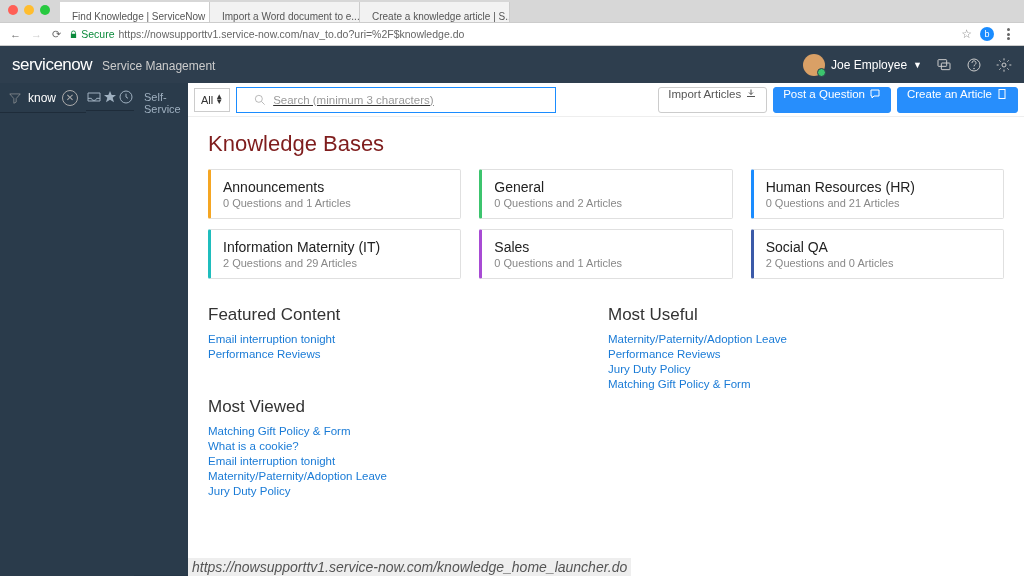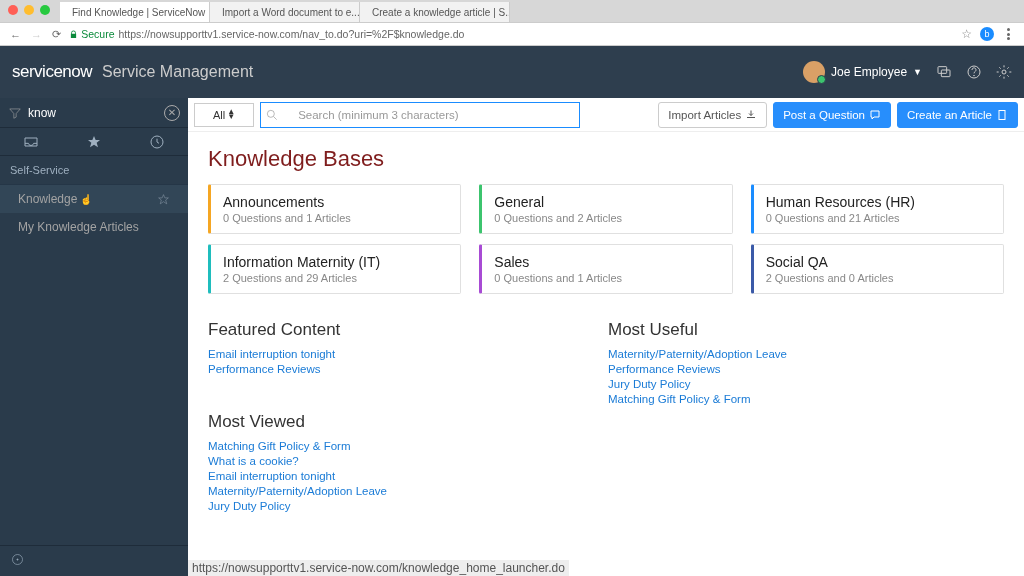--- a/index.html
+++ b/index.html
@@ -2,85 +2,85 @@
 <html><head>
 <meta charset="utf-8">
 <style>
   * { box-sizing: border-box; margin: 0; padding: 0; font-family: -apple-system, BlinkMacSystemFont, "Segoe UI", Helvetica, Arial, sans-serif; }
   body { width:1024px; height:576px; background:#eee; overflow:hidden; font-size:12px; color:#333; }
   
   .browser-tabs { height:22px; background:#d7d7d7; display:flex; align-items:flex-end; padding-left:60px; position:relative;}
   .traffic { position:absolute; left:8px; top:5px; display:flex; gap:6px;}
   .tl { width:10px; height:10px; border-radius:50%; }
   .tl.r{background:#ff5f56;} .tl.y{background:#ffbd2e;} .tl.g{background:#27c93f;}
-  .tab { background:#f2f2f2; height:20px; display:flex; align-items:center; padding:0 8px; font-size:10px; color:#555; border-right:1px solid #ccc; max-width:150px; white-space:nowrap; overflow:hidden; gap:4px;}
+  .tab { background:#f2f2f2; height:20px; display:flex; align-items:flex-end; padding:0 8px; font-size:10px; color:#555; border-right:1px solid #ccc; max-width:150px; white-space:nowrap; overflow:hidden; gap:4px;}
   .tab.active{ background:#fff;}
   .favicon{ width:10px; height:10px; background:#e83c3c; display:inline-block; border-radius:1px;}
   .addr-bar { height:24px; background:#fff; border-top:1px solid #ccc; border-bottom:1px solid #ccc; display:flex; align-items:center; padding:0 10px; gap:8px;}
   .addr-nav { display:flex; gap:10px; color:#666; font-size:11px;}
   .addr-url { flex:1; display:flex; align-items:center; font-size:10.5px; color:#333;}
   .secure { color:#0a8a3a; margin-right:4px; display:flex; align-items:center; gap:3px;}
   .addr-right { display:flex; gap:8px; align-items:center; color:#888;}
   .acct-dot{ width:14px; height:14px; background:#1a8cff; border-radius:50%; display:flex; align-items:center; justify-content:center; color:#fff; font-size:9px;}
   .chrome-menu-icon{ width:12px; height:12px; display:flex; flex-direction:column; justify-content:space-between;}
   .chrome-menu-icon span{ display:block; width:3px; height:3px; background:#666; border-radius:50%; margin:0 auto;}
   
   .app { height:530px; display:flex; flex-direction:column;}
-  .topbar { height:52px; background:#2e3e4e; display:flex; align-items:center; padding:0 12px; color:#fff; justify-content:space-between;}
+  .topbar { height:37px; background:#2e3e4e; display:flex; align-items:center; padding:0 12px; color:#fff; justify-content:space-between;}
   .logo { display:flex; align-items:baseline; gap:10px;}
   .logo-main{ font-size:17px; font-weight:400; letter-spacing:-0.5px;}
   .logo-main .now{ font-weight:300;}
-  .logo-sub{ font-size:16px; color:#ccc;}
+  .logo-sub{ font-size:12px; color:#ccc;}
   .topbar-right{ display:flex; align-items:center; gap:14px;}
   .user-chip{ display:flex; align-items:center; gap:6px; font-size:12px;}
   .avatar{ width:22px; height:22px; border-radius:50%; background:#d9a066; position:relative;}
   .avatar::after{ content:""; position:absolute; bottom:-1px; right:-1px; width:7px; height:7px; background:#3cc46e; border-radius:50%; border:1px solid #2e3e4e;}
   .tb-icon{ width:16px; height:16px; fill:none; stroke:#ccc; stroke-width:1.5; display:block;}
   .body { flex:1; display:flex; min-height:0;}
-  .sidebar{ width:188px; background:#2a3b4b; color:#ccc; display:flex; flex-direction:column;}
+  .sidebar{ width:188px; background:#2a3b4b; color:#ccc; display:flex; flex-direction:row;}
   .filter-row{ height:30px; display:flex; align-items:center; padding:0 8px; gap:6px; border-bottom:1px solid #1e2c3a;}
   .filter-icon{ width:14px; height:14px; stroke:#aaa; fill:none;}
   .filter-input{ flex:1; font-size:12px; color:#fff;}
   .clear-btn{ width:16px; height:16px; border:1.3px solid #aaa; border-radius:50%; display:flex; align-items:center; justify-content:center; font-size:10px; color:#aaa; line-height:1;}
   .sb-icons{ height:28px; display:flex; justify-content:space-around; align-items:center; border-bottom:1px solid #1e2c3a;}
   .sb-icons svg{ width:16px; height:16px; fill:#9fb0c0;}
   .sb-section{ padding:8px 10px; font-size:11px; color:#9fb0c0; border-bottom:1px solid #253647;}
   .sb-item{ padding:7px 18px; font-size:12px; color:#a3a3a3; display:flex; align-items:center; justify-content:space-between;}
   .sb-item.active{ background:#324657;}
   .sb-item .star{ width:13px; height:13px; fill:none; stroke:#8a99a8;}
   .cursor-hand{ font-size:10px;}
   .bottom-icon{ margin-top:auto; padding:6px 10px; border-top:1px solid #1e2c3a;}
   .bottom-icon svg{ width:15px; height:15px; stroke:#9fb0c0; fill:none;}
   .main{ flex:1; background:#fff; overflow:auto; position:relative;}
   .toolbar{ height:34px; display:flex; align-items:center; padding:0 6px; gap:6px; border-bottom:1px solid #eee;}
-  .scope-sel{ height:24px; border:1px solid #ccc; padding:0 18px; font-size:11px; background:#fff; display:flex; align-items:center; gap:2px;}
-  .search-box{ flex:0 0 320px; height:26px; border:1.5px solid #1a8cff; display:flex; align-items:center; padding:0 4px; gap:19px;}
+  .scope-sel{ height:24px; border:1px solid #ccc; padding:0 6px; font-size:11px; background:#fff; display:flex; align-items:center; gap:2px;}
+  .search-box{ flex:0 0 320px; height:26px; border:1.5px solid #1a8cff; display:flex; align-items:center; padding:0 16px; gap:6px;text-decoration:underline;}
   .search-box svg{ width:14px; height:14px; stroke:#888; fill:none;}
   .search-box input{ border:none; outline:none; font-size:11.5px; flex:1; color:#333;}
   .search-box input::placeholder{ color:#999;}
   .toolbar-spacer{ flex:1;}
-  .btn{ height:26px; padding:0 9px; font-size:11.5px; border-radius:3px; display:flex; align-items:center; gap:4px; border:1px solid #ccc; background:#fff; color:#555;}
+  .btn{ height:26px; padding:0 9px; font-size:11.5px; border-radius:3px; display:flex; gap:4px; border:1px solid #ccc; background:#fff; color:#555;}
   .btn.primary{ background:#278efc; border-color:#278efc; color:#fff;}
   .btn svg{ width:12px; height:12px;}
   .content{ padding:14px 20px;}
   .h1{ font-size:22px; font-weight:400; color:#7f1d1d; margin-bottom:12px;}
   .kb-grid{ display:grid; grid-template-columns:repeat(3,1fr); gap:10px 18px; margin-bottom:26px;}
   .kb-card{ border:1px solid #e0e0e0; border-radius:2px; padding:9px 12px; border-left-width:3px;}
   .kb-card .t{ font-size:14px; color:#222;}
   .kb-card .s{ font-size:11px; color:#888; margin-top:2px;}
   .c-orange{ border-left-color:#f5a623;}
   .c-green{ border-left-color:#3cc46e;}
   .c-blue{ border-left-color:#1a8cff;}
   .c-teal{ border-left-color:#1fbdbd;}
   .c-purple{ border-left-color:#a84bd4;}
   .c-navy{ border-left-color:#3b5aa8;}
   .cols{ display:grid; grid-template-columns:repeat(2,1fr); gap:4px;}
   .col h2{ font-size:17px; font-weight:400; margin-bottom:8px;}
   .col a{ display:block; font-size:11.5px; color:#1a7bd6; text-decoration:none; margin-bottom:3px;}
-  .status-bar{ position:absolute; bottom:0; left:0; background:#eee; font-size:12px; color:#555; padding:1px 4px;}
+  .status-bar{ position:absolute; bottom:0; left:0; background:#eee; font-size:14px; color:#555; padding:1px 4px;font-style:italic;}
 </style>
 </head>
 <body>
 
 <div class="browser-tabs">
   <div class="traffic">
     <div class="tl r"></div>
     <div class="tl y"></div>
     <div class="tl g"></div>
   </div>

